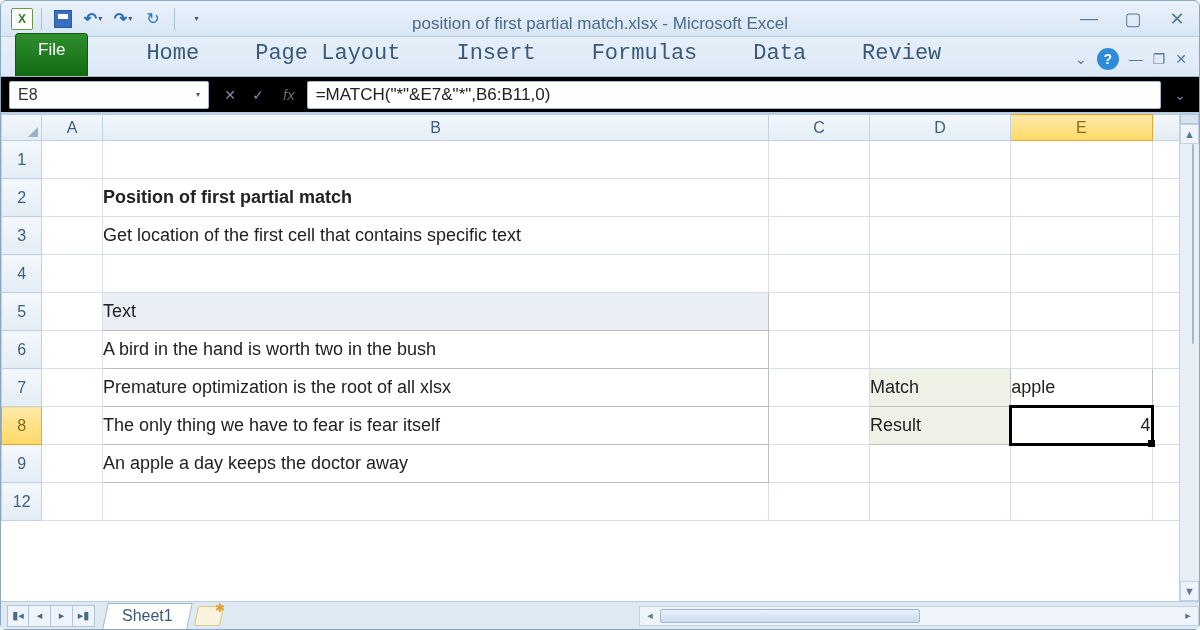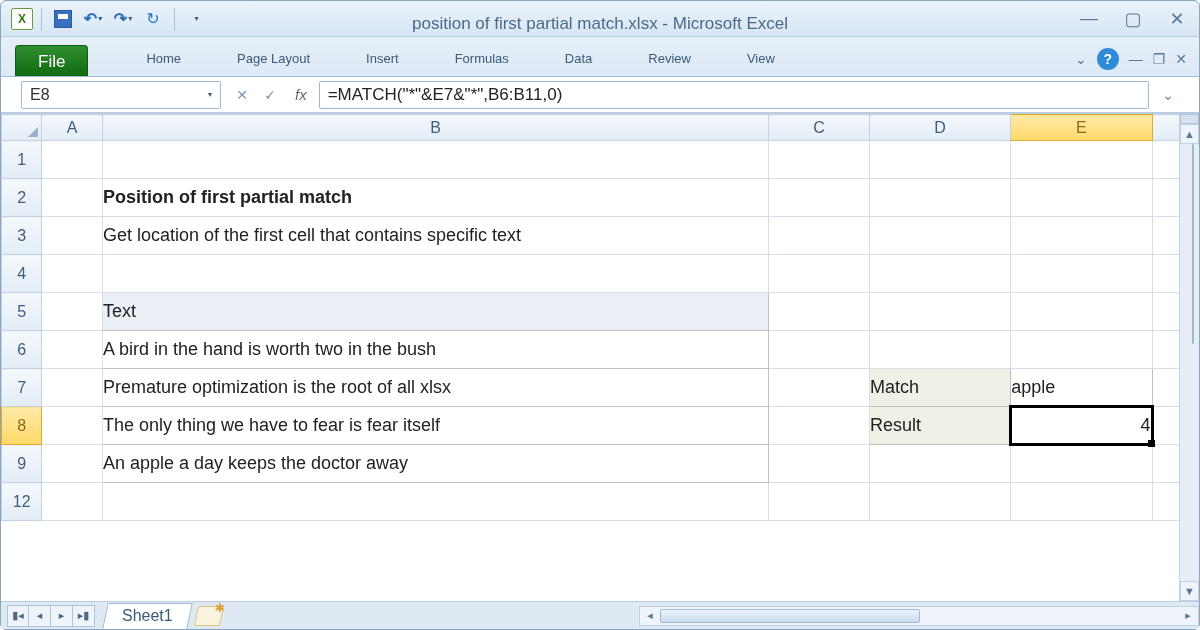--- a/index.html
+++ b/index.html
@@ -54,40 +54,40 @@
   .ribbon {
     height: 40px;
     background: linear-gradient(#e6eff9,#dce9f6);
     display:flex; align-items:flex-end;
     padding-left:14px;
     border-bottom:1px solid #9fb9d0;
     position:relative;
   }
   .file-tab {
     background: linear-gradient(#2f8f2f,#116a11);
-    color:#fff; padding:6px 22px 4px; font-size:17px;
+    color:#fff; padding:6px 22px 16px; font-size:17px;
     border-radius:4px 4px 0 0; margin-right:30px; cursor:pointer;
     border:1px solid #0e5c0e; border-bottom:none;
   }
   .ribbon-tab {
-    color:#3a5a78; font-size:13px; padding:8px 28px 10px; cursor:pointer;
+    color:#3a5a78; font-size:22px; padding:8px 28px 10px; cursor:pointer;font-family:Liberation Mono, monospace;
   }
   .ribbon-right {
     position:absolute; right:12px; bottom:6px; display:flex; gap:10px; align-items:center;
     color:#5a7a98;
   }
   .help-circle {
     width:22px; height:22px; border-radius:50%; background:#2e8bd8;
     color:#fff; display:flex; align-items:center; justify-content:center;
     font-weight:bold; font-size:14px;
   }
   
   .formula-row {
-    height:36px; background:#ffffff; display:flex; align-items:center;
-    padding:4px 20px; gap:8px; border-bottom:1px solid #b8cde0;
+    height:36px; background:#000000; display:flex; align-items:center;
+    padding:4px 8px; gap:8px; border-bottom:1px solid #b8cde0;
   }
   .namebox {
     width:200px; height:28px; background:#fff; border:1px solid #9fb9d0;
     border-radius:2px; display:flex; align-items:center; padding:0 8px;
     justify-content:space-between; color:#333; font-size:16px;
   }
   .fb-btns { display:flex; gap:2px; }
   .fb-btn { width:26px; height:26px; display:flex; align-items:center; justify-content:center;
     color:#7a94ae; border:1px solid transparent; border-radius:3px; font-size:14px;}
   .fx-label { font-style:italic; color:#6a6a6a; font-size:15px; padding:0 4px;}
@@ -244,21 +244,20 @@
   </div>
 
   <div class="ribbon">
     <div class="file-tab">File</div>
     <div class="ribbon-tab">Home</div>
     <div class="ribbon-tab">Page Layout</div>
     <div class="ribbon-tab">Insert</div>
     <div class="ribbon-tab">Formulas</div>
     <div class="ribbon-tab">Data</div>
     <div class="ribbon-tab">Review</div>
-    <div class="ribbon-tab">View</div>
     <div class="ribbon-right">
       <span style="font-size:14px;">⌄</span>
       <div class="help-circle">?</div>
       <span>—</span>
       <span>❐</span>
       <span>✕</span>
     </div>
   </div>
 
   <div class="formula-row">

